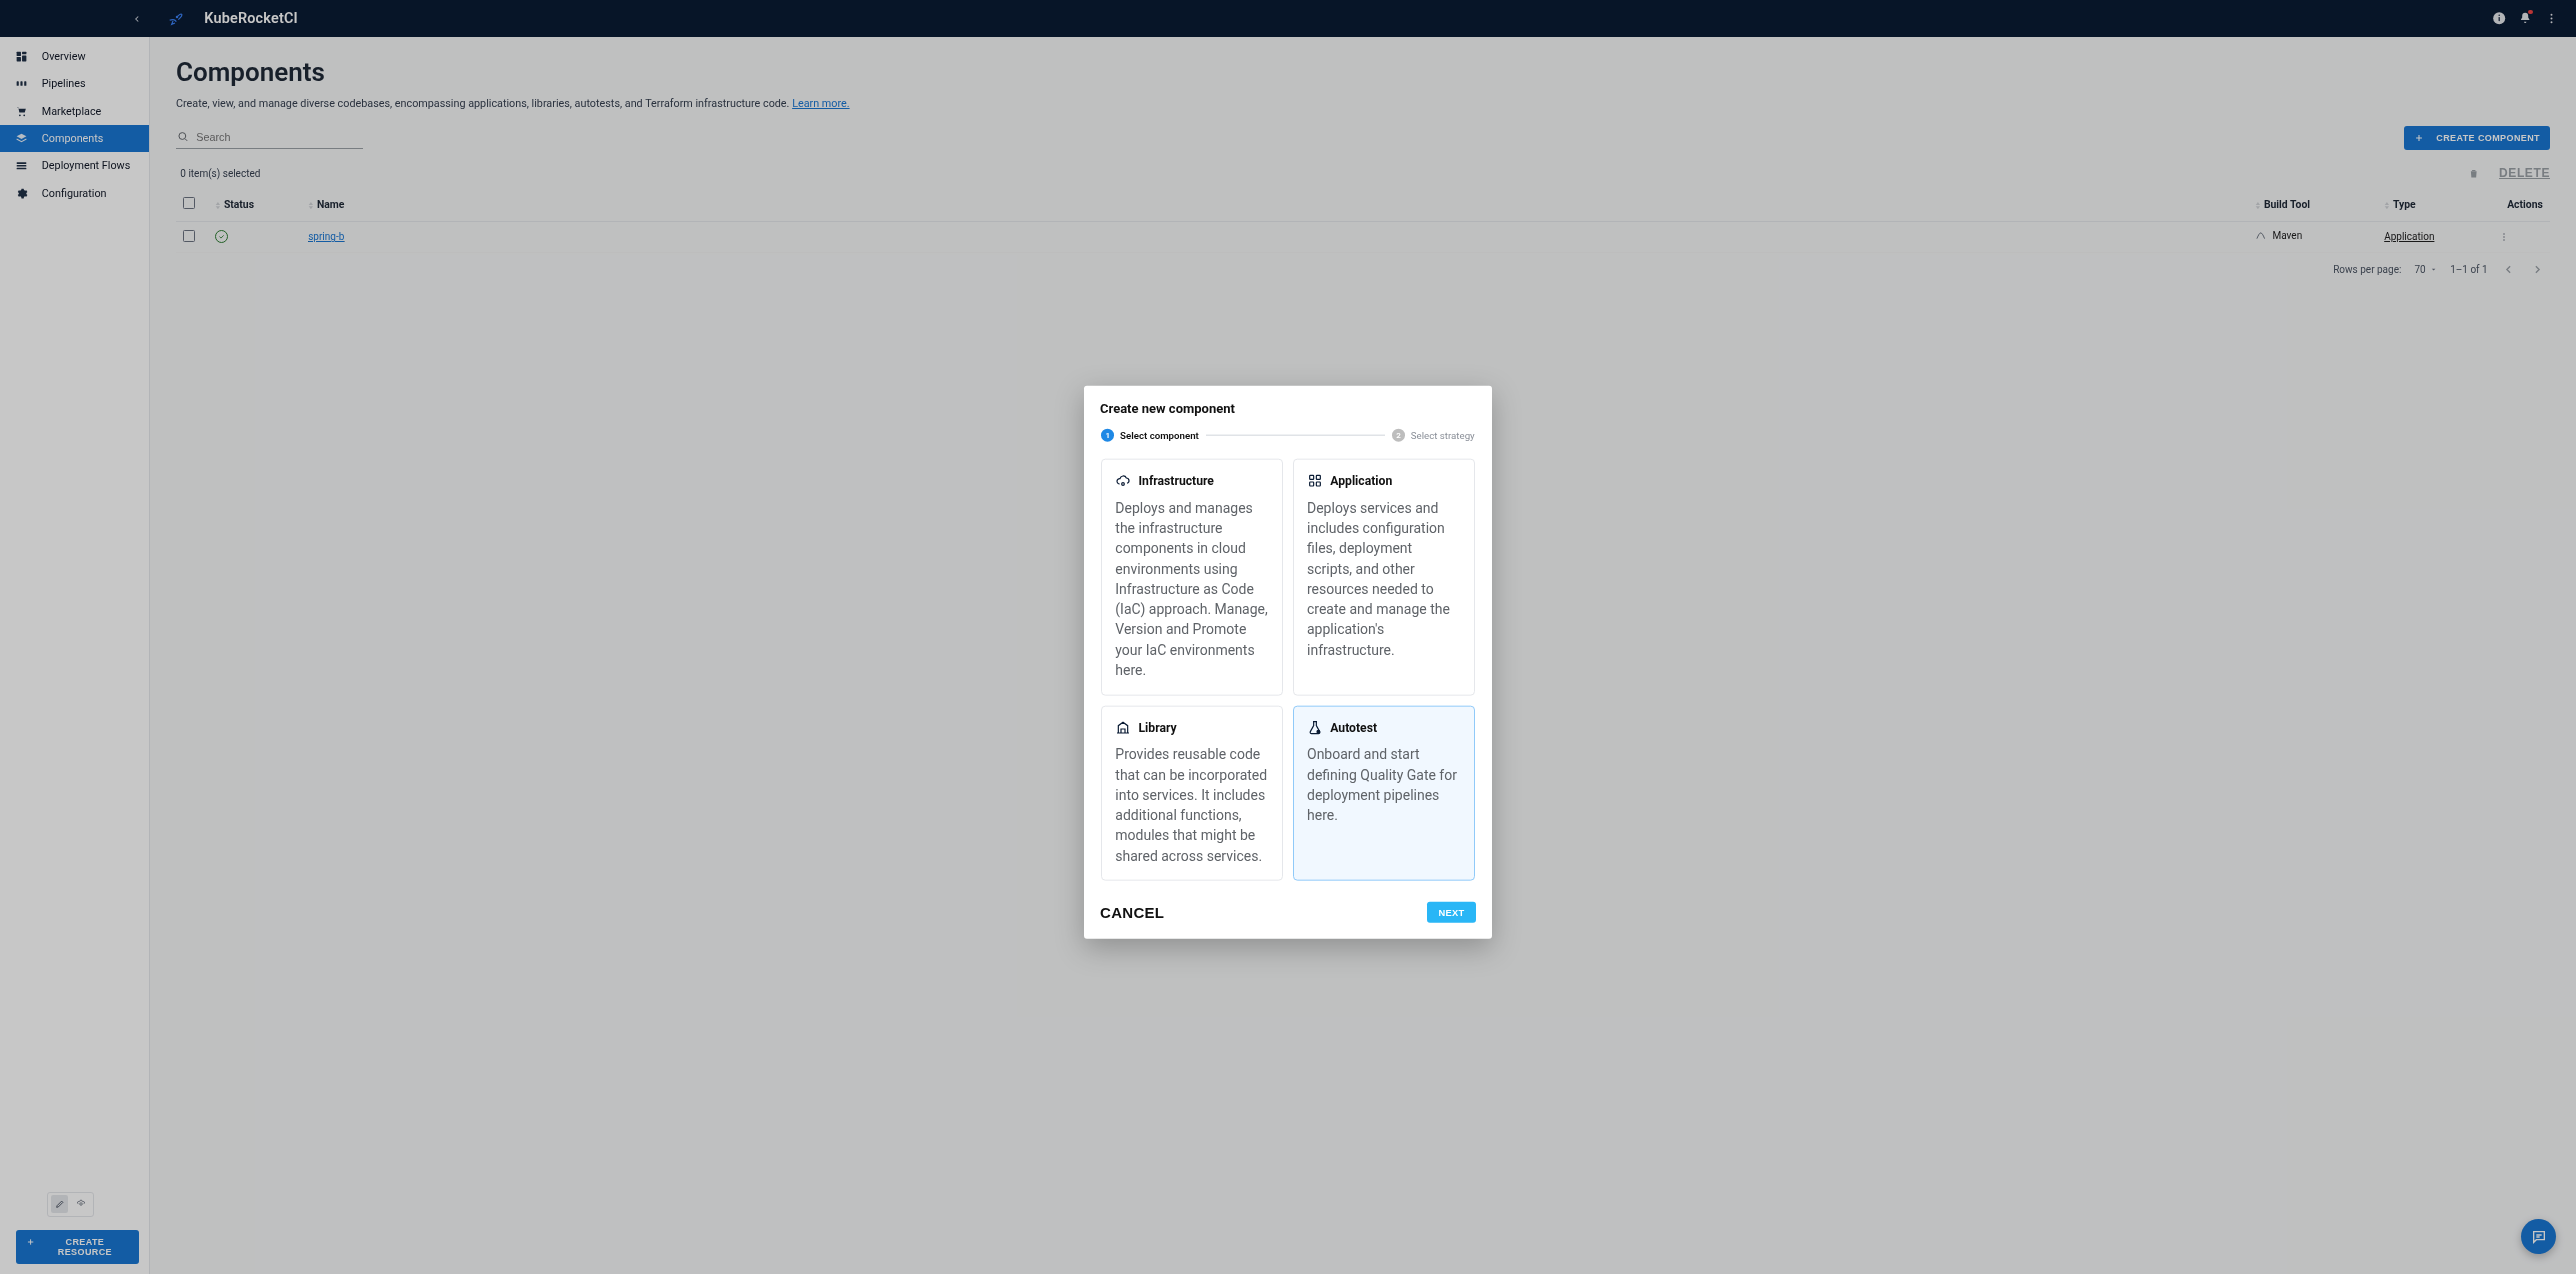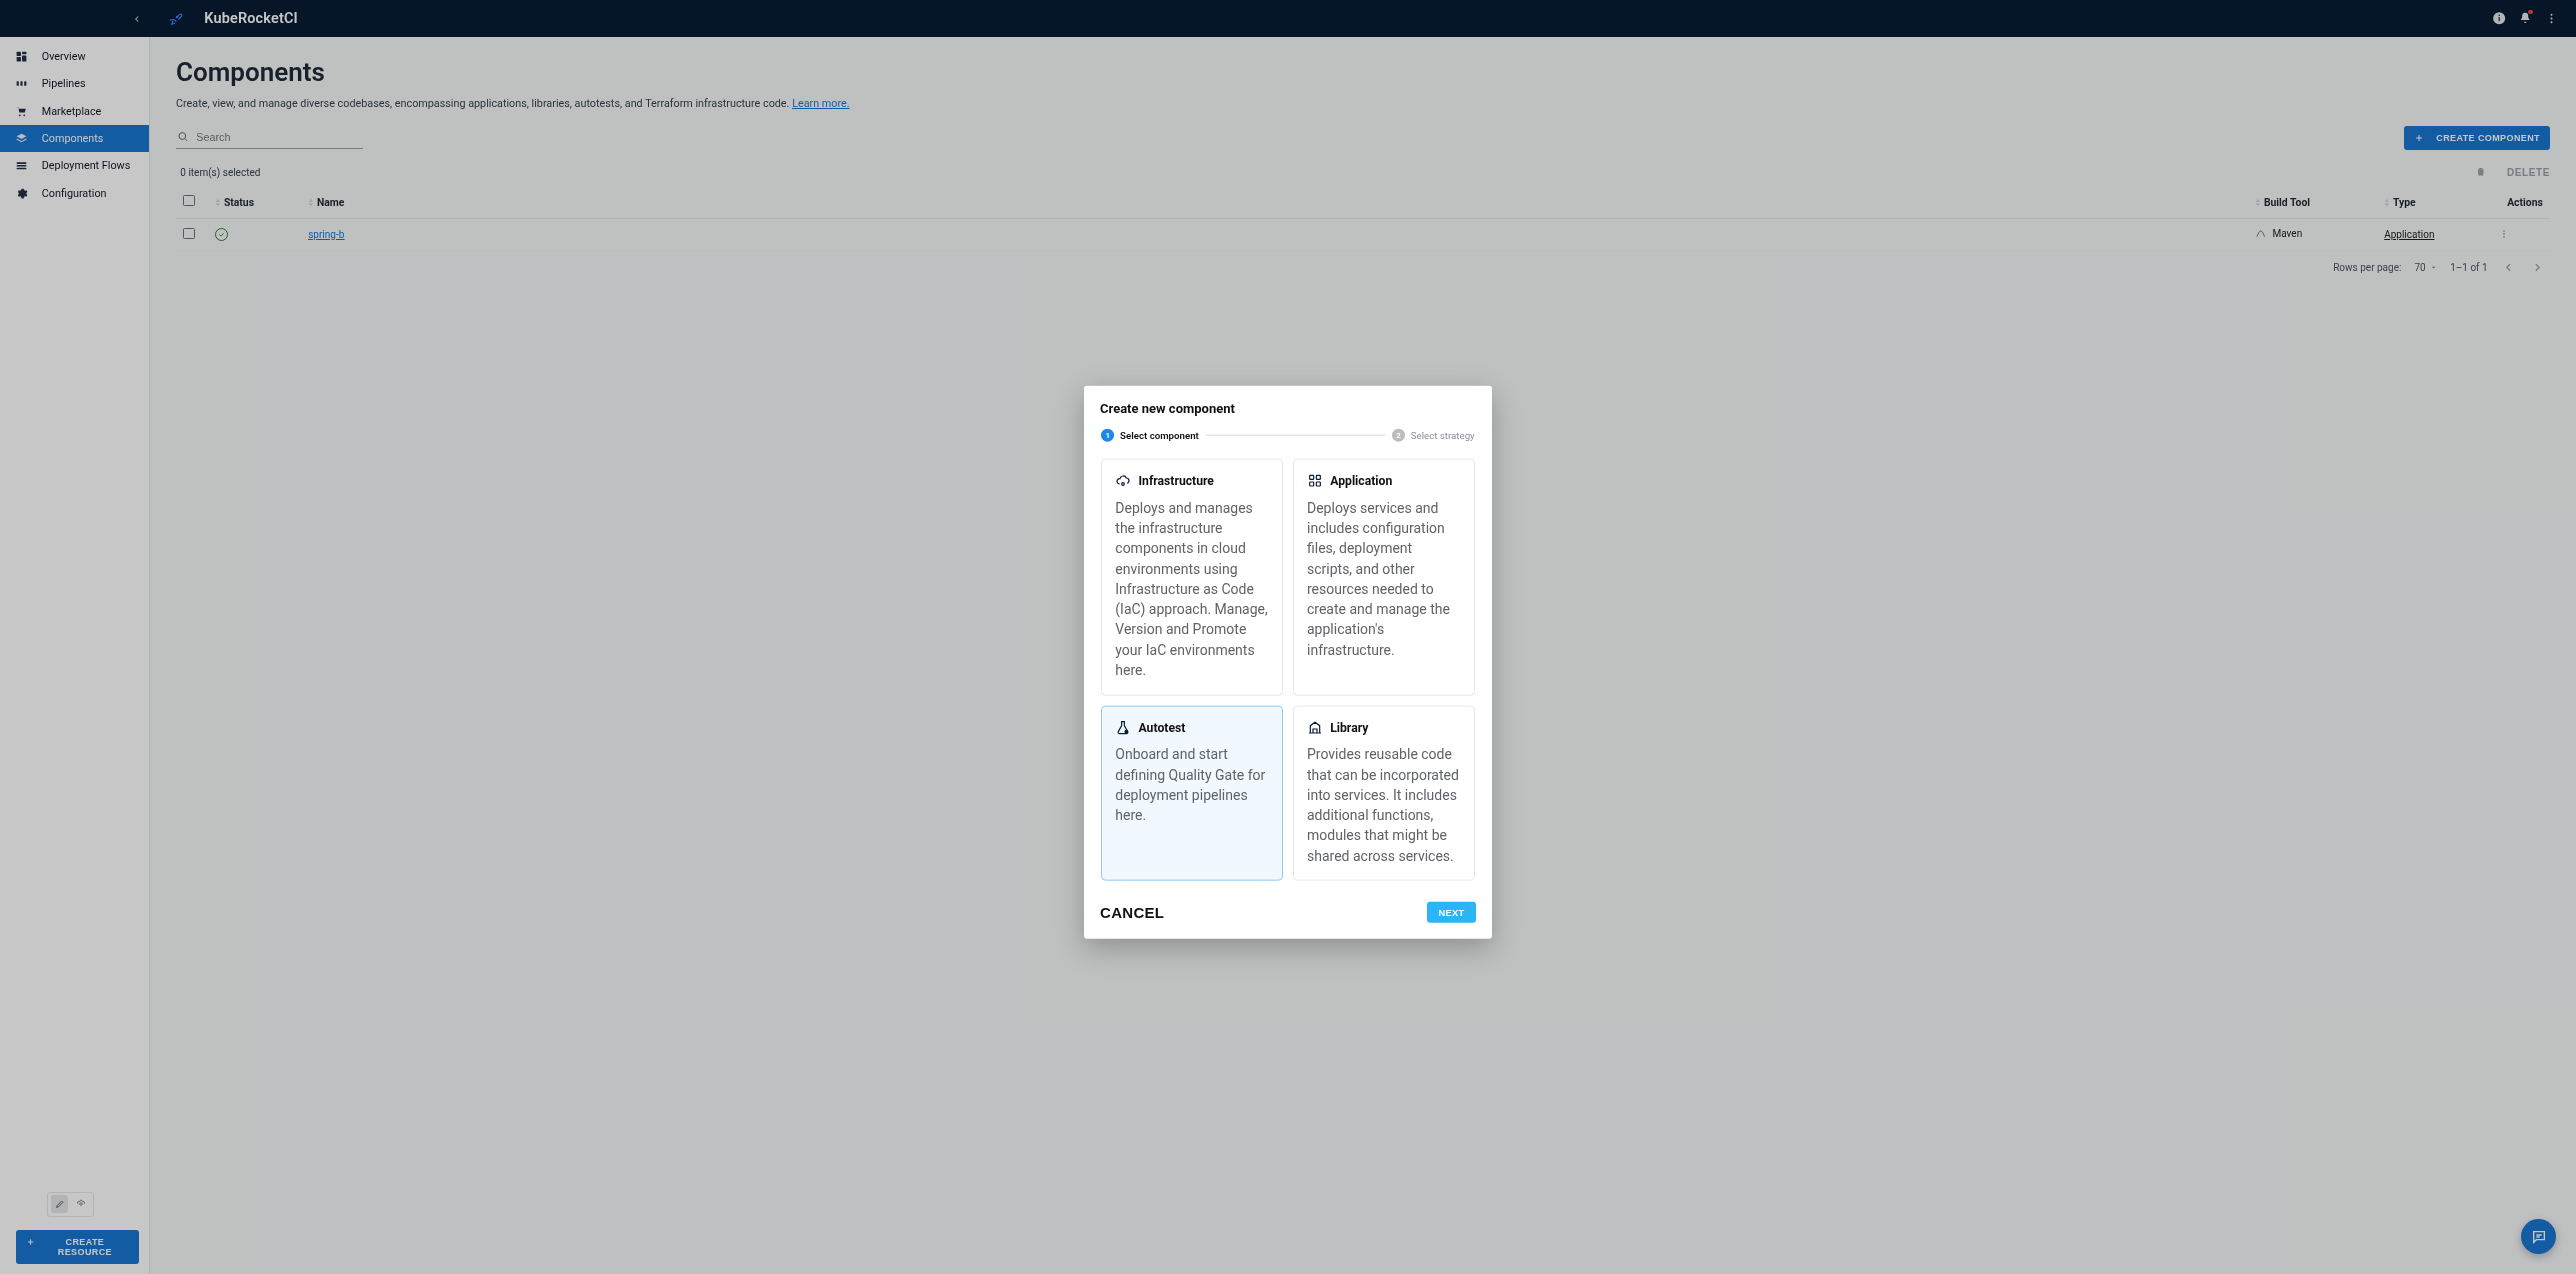--- a/index.html
+++ b/index.html
@@ -31,21 +31,21 @@
   .page-title { font-size:26px; font-weight:600; color:#1f2937; margin-bottom:10px; }
   .page-desc { font-size:10.8px; color:#374151; margin-bottom:16px; }
   .page-desc a { color:#1976d2; }
   .toolbar-row { display:flex; align-items:center; margin-bottom:13px; }
   .search-wrap { display:flex; align-items:center; gap:7.2px; border-bottom:0.7px solid #9aa0a6; width:187px; padding:2.9px 1.4px 4.3px; color:#5f6368; }
   .search-wrap input { border:none; outline:none; font-size:10.8px; width:100%; background:transparent; color:#333; }
   .toolbar-row .grow { flex:1; }
   .create-comp { background:#1976d2; color:#fff; border:none; border-radius:2.9px; padding:7.2px 10px; font-size:9px; font-weight:600; letter-spacing:0.4px; display:flex; align-items:center; gap:12px; }
   .selected-row { display:flex; align-items:center; padding:2.9px 0 8.6px; }
   .selected-row .sel-text { font-size:10px; color:#374151; margin-left:4.3px; }
-  .delete-btn { color:#9aa0a6; font-size:10px; font-weight:600; letter-spacing:0.6px; display:flex; align-items:center; gap:20px; background:none; border:none; }
+  .delete-btn { color:#9aa0a6; font-size:12px; font-weight:600; letter-spacing:0.6px; display:flex; align-items:center; gap:20px; background:none; border:none;text-decoration:underline; }
 
   table.data { width:100%; border-collapse:collapse; }
   table.data th { text-align:left; font-size:10.4px; font-weight:700; color:#1f2937; padding:8.6px 7.2px; border-bottom:0.7px solid #e5e7eb; }
   table.data td { padding:8.6px 7.2px; font-size:10px; border-bottom:0.7px solid #f2f2f2;text-decoration:underline; }
   .chk { width:11.5px; height:11.5px; border:1.4px solid #6b7280; border-radius:1.4px; display:inline-block; }
   .sort-ic { display:inline-flex; flex-direction:column; vertical-align:middle; margin-right:2.9px; opacity:0.4; }
   .status-ok { width:13px; height:13px; border:1.4px solid #2e7d32; border-radius:50%; display:inline-flex; align-items:center; justify-content:center; }
   .name-link { color:#1976d2; }
   .row-menu { width:14.4px; text-align:center; color:#6b7280; cursor:pointer; }
   .pager { display:flex; align-items:center; justify-content:flex-end; gap:13px; padding:8.6px 4.3px 0; color:#4b5563; font-size:10px; }
@@ -365,43 +365,43 @@
               <rect x="4" y="4" width="6" height="6" rx="1"></rect>
               <rect x="14" y="4" width="6" height="6" rx="1"></rect>
               <rect x="4" y="14" width="6" height="6" rx="1"></rect>
               <rect x="14" y="14" width="6" height="6" rx="1"></rect>
             </svg>
           </span>
         <span class="title">Application</span>
       </div>
       <p class="desc">Deploys services and includes configuration files, deployment scripts, and other resources needed to create and manage the application's infrastructure.</p>
     </div>
+    <div class="card">
+      <div class="head">
+        <span class="ic">
+            <svg width="16" height="16" viewBox="0 0 24 24" fill="none" stroke="#0a1b34" stroke-width="1.8">
+              <path d="M3 20h18M5 20V9l7-5 7 5v11M9 20v-6h6v6"></path>
+            </svg>
+          </span>
+        <span class="title">Library</span>
+      </div>
+      <p class="desc">Provides reusable code that can be incorporated into services. It includes additional functions, modules that might be shared across services.</p>
+    </div>
     <div class="card selected">
       <div class="head">
         <span class="ic">
             <svg width="16" height="16" viewBox="0 0 24 24" fill="none" stroke="#0a1b34" stroke-width="1.8">
               <path d="M9 3h6M10 3v6l-5 9a2 2 0 0 0 1.8 3h10.4A2 2 0 0 0 19 18l-5-9V3"></path>
               <circle cx="17" cy="18" r="2" fill="#0a1b34"></circle>
             </svg>
           </span>
         <span class="title">Autotest</span>
       </div>
       <p class="desc">Onboard and start defining Quality Gate for deployment pipelines here.</p>
     </div>
-    <div class="card">
-      <div class="head">
-        <span class="ic">
-            <svg width="16" height="16" viewBox="0 0 24 24" fill="none" stroke="#0a1b34" stroke-width="1.8">
-              <path d="M3 20h18M5 20V9l7-5 7 5v11M9 20v-6h6v6"></path>
-            </svg>
-          </span>
-        <span class="title">Library</span>
-      </div>
-      <p class="desc">Provides reusable code that can be incorporated into services. It includes additional functions, modules that might be shared across services.</p>
-    </div>
   </div>
 
   <div class="modal-actions">
     <button class="btn-text">CANCEL</button>
     <button class="btn-primary">NEXT</button>
   </div>
 </div>
 
 
 </body></html>

